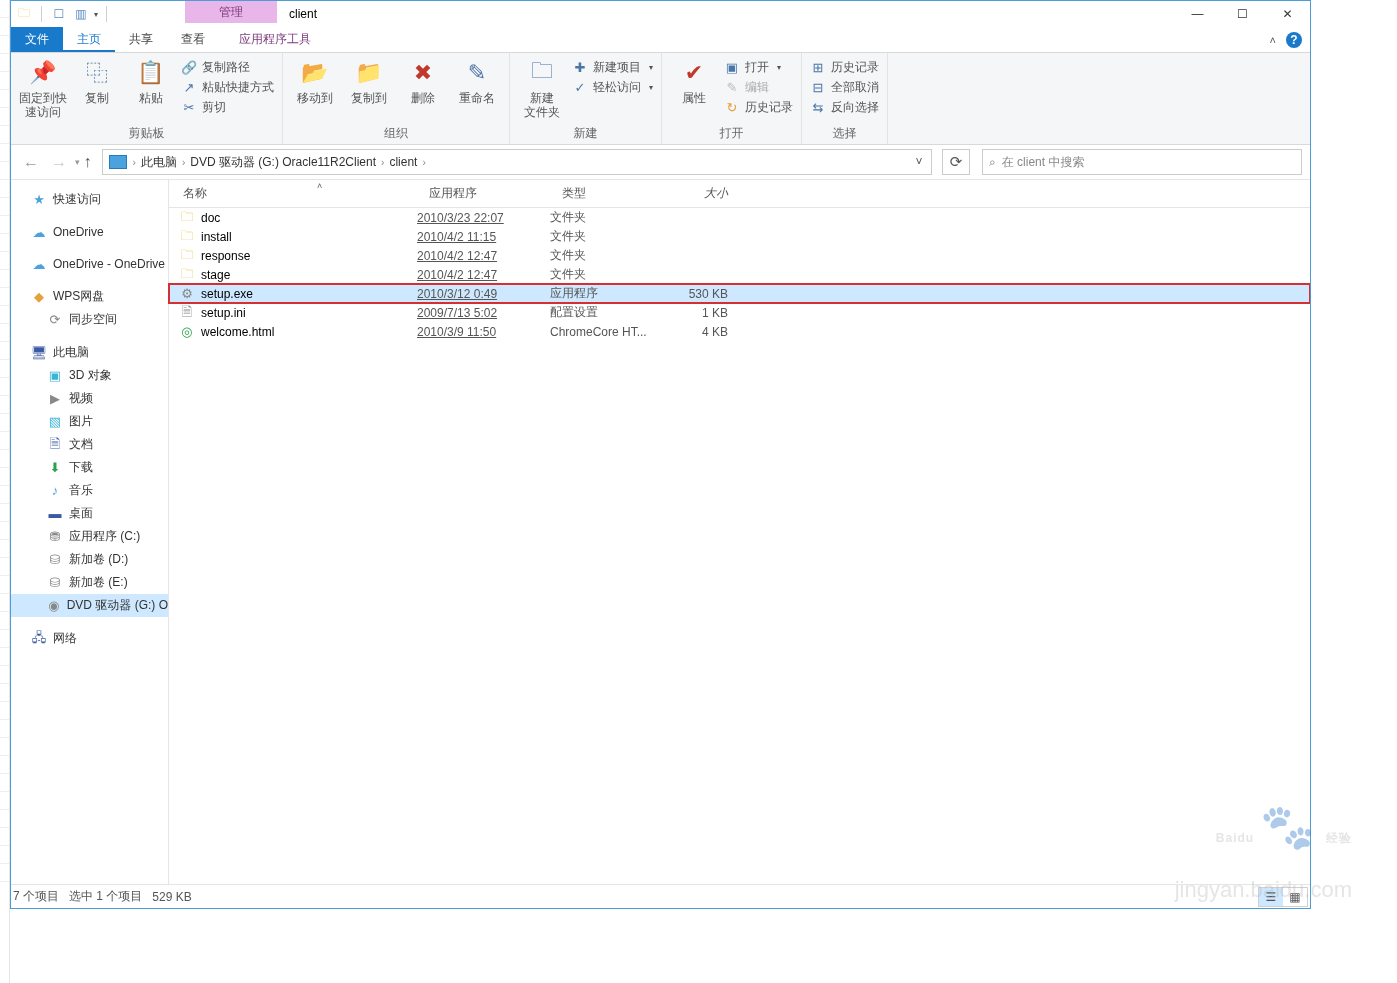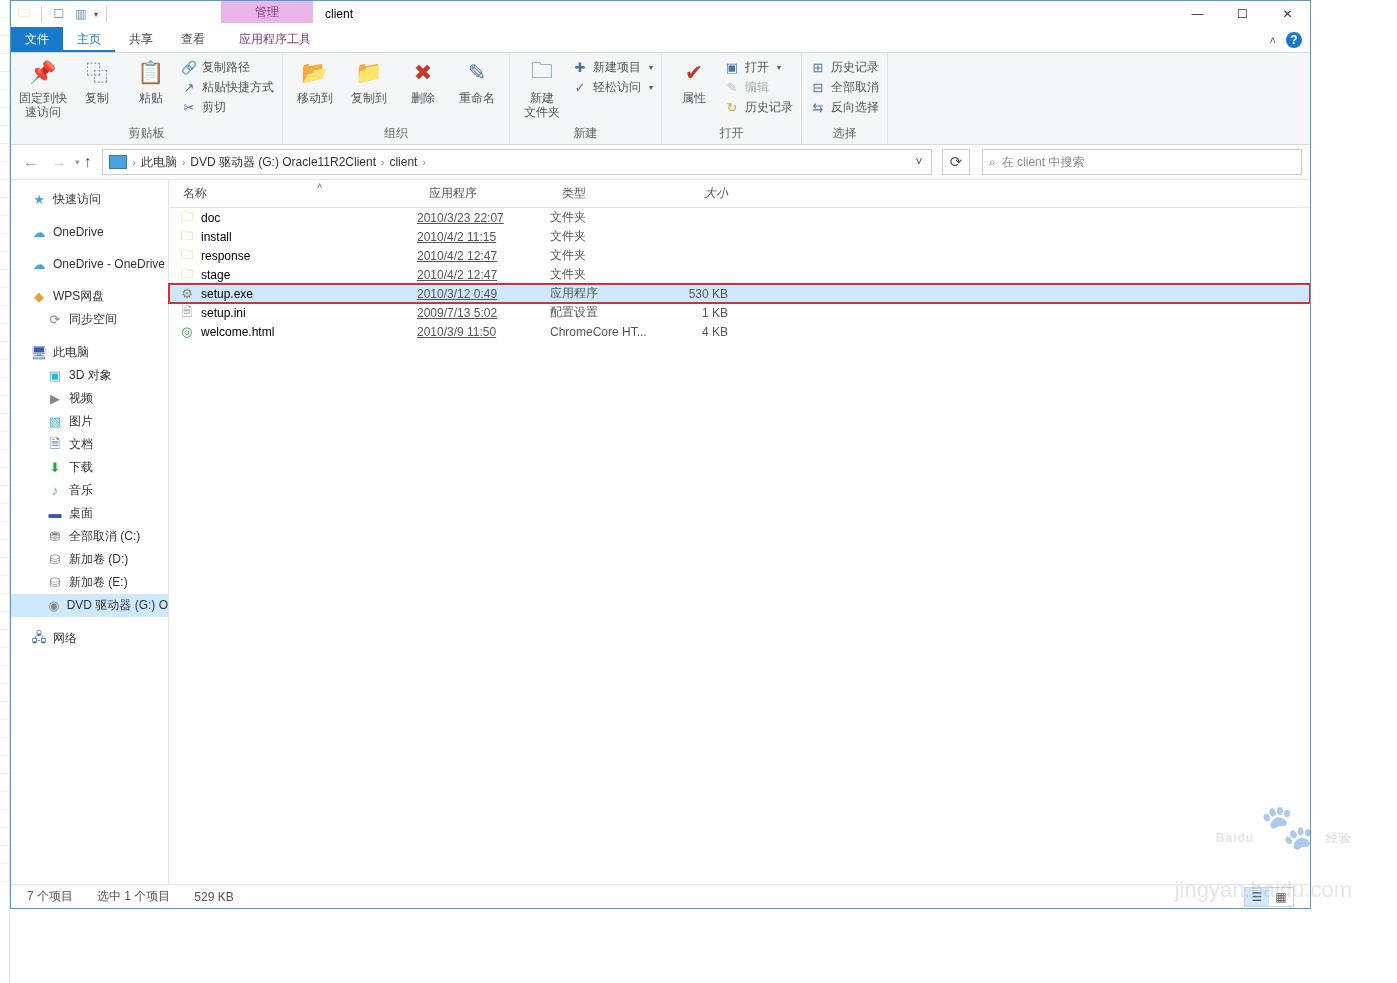--- a/index.html
+++ b/index.html
@@ -10,21 +10,21 @@
 .edge-bar .cell { flex:0 0 18px; border-bottom:1px solid #eee; }
 
 .window { position: absolute; left: 10px; top: 0; width: 1301px; height: 909px; background: #fff; border: 1px solid #4c9cd6; display: flex; flex-direction: column; }
 
 
 .titlebar { height: 26px; display: flex; align-items: stretch; background: #fff; }
 .titlebar .qat { display: flex; align-items: center; padding-left: 4px; gap: 4px; }
 .titlebar .qat .q-icon { width: 18px; height: 18px; display:flex; align-items:center; justify-content:center; }
 .titlebar .qat-sep { width:1px; height:16px; background:#d0d0d0; margin:0 4px; align-self:center; }
 .titlebar .drop { color:#555; font-size:8px; }
-.titlebar .tab-context { position: relative; margin-left: 110px; width: 92px; text-align:center; background: #e8b6e8; color: #7b3a7b; line-height: 22px; height:22px; }
+.titlebar .tab-context { position: relative; margin-left: 74px; width: 92px; text-align:center; background: #e8b6e8; color: #7b3a7b; line-height: 22px; height:22px; }
 .titlebar .window-title { margin-left: 12px; align-self: center; color: #000; }
 .titlebar .spacer { flex: 1; }
 .titlebar .win-controls { display: flex; }
 .titlebar .win-btn { width: 45px; height: 26px; display:flex; align-items:center; justify-content:center; color:#333; }
 
 
 .tabstrip { height: 26px; display: flex; align-items: stretch; background:#fff; border-bottom:1px solid #d9d9d9; }
 .tabstrip .tab { padding: 0 14px; line-height: 25px; color:#444; cursor:default; }
 .tabstrip .tab.file { background:#1979ca; color:#fff; }
 .tabstrip .tab.active { border-bottom: 2px solid #1979ca; color:#1979ca; }
@@ -91,21 +91,21 @@
 .row { height:19px; display:flex; align-items:center; }
 .row.highlighted { background:#cde8ff; outline:2px solid #d62f2f; outline-offset:-1px; }
 .cell-name { width:248px; display:flex; align-items:center; gap:6px; padding-left:10px; }
 .cell-name .ficon { width:16px; height:16px; display:inline-flex; align-items:center; justify-content:center; font-size:13px; }
 .cell-date { width:133px; color:#555;text-decoration:underline; }
 .cell-type { width:110px; color:#555; }
 .cell-size { width:78px; text-align:right; padding-right:10px; color:#555; }
 .folder-ico { color:#f0c657; }
 
 
-.statusbar { height:24px; border-top:1px solid #e5e5e5; display:flex; align-items:center; padding:0 16px; color:#555; gap:24px; }
+.statusbar { height:24px; border-top:1px solid #e5e5e5; display:flex; align-items:center; padding:0 2px; color:#555; gap:10px; }
 .statusbar .sspacer { flex:1; }
 .view-toggle { display:flex; border:1px solid #d0d0d0; }
 .view-toggle .vopt { width:24px; height:18px; display:flex; align-items:center; justify-content:center; color:#555; font-size:12px; }
 .view-toggle .vopt.active { background:#cde8ff; }
 
 
 .watermark { position:absolute; right:45px; bottom:75px; font-size:48px; font-weight:bold; color:rgba(180,180,180,0.35); font-family: Arial, sans-serif; letter-spacing:1px; pointer-events:none; text-align:right; }
 .watermark .pawg { font-size:44px; margin-left:6px; }
 .watermark .cn { font-family:"Microsoft YaHei"; margin-left:10px; }
 .watermark .sub { font-size:22px; font-weight:normal; color:rgba(180,180,180,0.35); letter-spacing:0; }
@@ -402,21 +402,21 @@
       <div class="side-item sub">
           <span class="sicon2 blue">♪</span>
           <span>音乐</span>
         </div>
       <div class="side-item sub">
           <span class="sicon2 navy">▬</span>
           <span>桌面</span>
         </div>
       <div class="side-item sub">
           <span class="sicon2 gray">⛃</span>
-          <span>全部取消 (C:)</span>
+          <span>应用程序 (C:)</span>
         </div>
       <div class="side-item sub">
           <span class="sicon2 gray">⛁</span>
           <span>新加卷 (D:)</span>
         </div>
       <div class="side-item sub">
           <span class="sicon2 gray">⛁</span>
           <span>新加卷 (E:)</span>
         </div>
       <div class="side-item sub selected">

